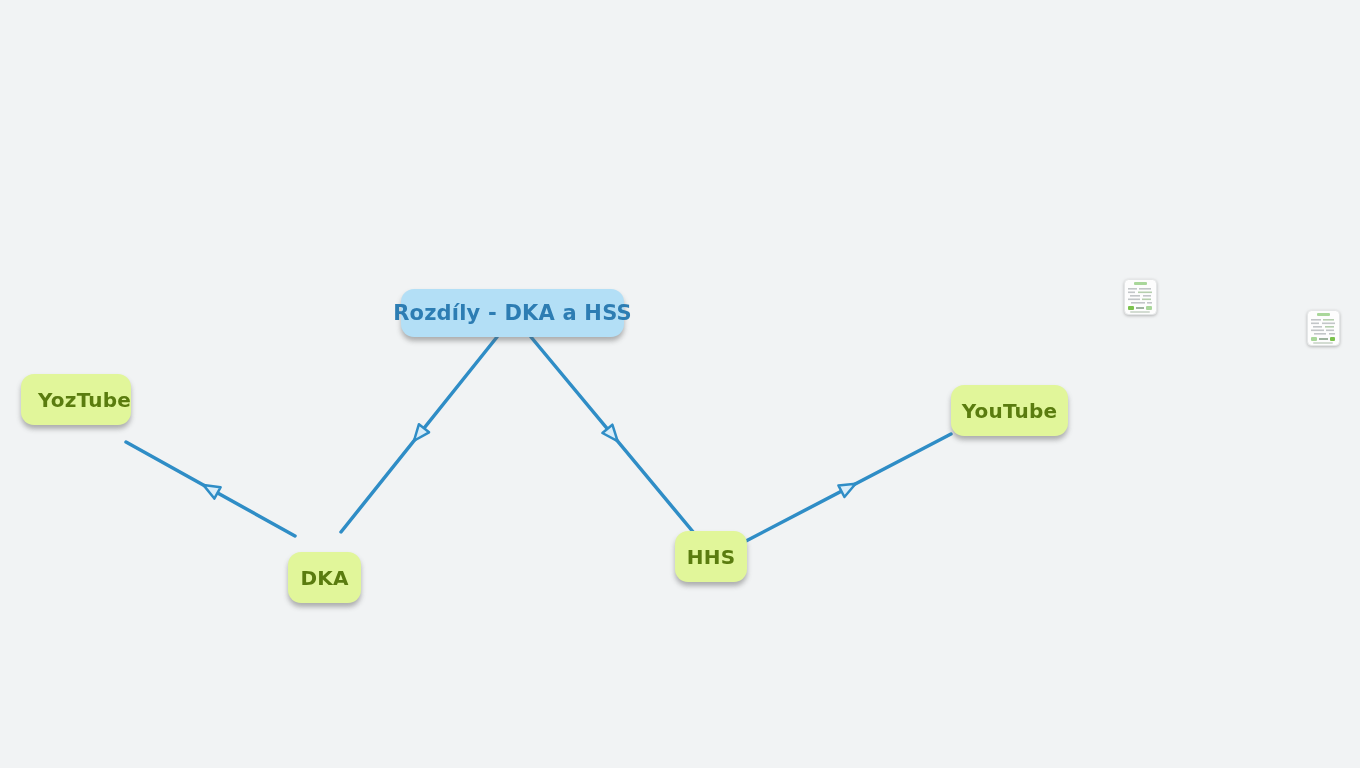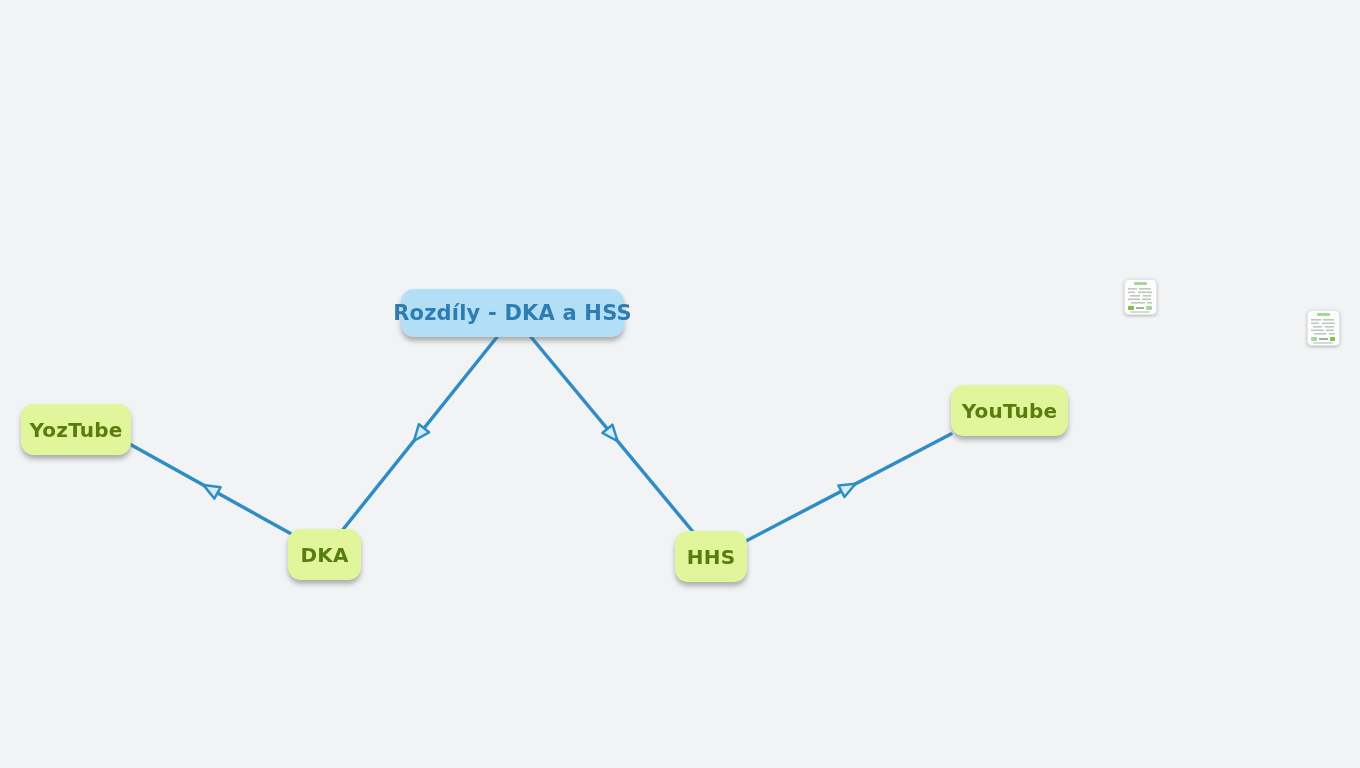--- a/index.html
+++ b/index.html
@@ -59,25 +59,25 @@
       <line x1="295" y1="490" x2="126" y2="396" stroke="#2f8dc6" stroke-width="3.5" stroke-linecap="round"></line>
       <polygon points="203.5086940256719,439.11134460599504 220.65083848195715,441.2082192898634 214.33177346669905,452.5690914981465" fill="#d9edf9" stroke="#2f8dc6" stroke-width="2.5" stroke-linejoin="round"></polygon>
       <line x1="746" y1="495" x2="951" y2="388" stroke="#2f8dc6" stroke-width="3.5" stroke-linecap="round"></line>
       <polygon points="855.5920618133048,437.7982896876897 844.4155778154474,450.96401053562045 838.4002985579431,439.43941008900015" fill="#d9edf9" stroke="#2f8dc6" stroke-width="2.5" stroke-linejoin="round"></polygon>
     </svg>
 
   <div class="node root" style="left: 401px; top: 243px; width: 223px; height: 48px;">
     <span class="node-label">Rozdíly - DKA a HSS</span>
   </div>
 
-  <div class="node leaf" style="left: 21px; top: 358px; width: 110px; height: 51px;">
+  <div class="node leaf" style="left: 21px; top: 328px; width: 110px; height: 51px; justify-content: flex-end;">
     <span class="node-label">YozTube</span>
   </div>
 
-  <div class="node leaf" style="left: 288px; top: 483px; width: 73px; height: 51px;">
+  <div class="node leaf" style="left: 288px; top: 506px; width: 73px; height: 51px;">
     <span class="node-label">DKA</span>
   </div>
 
   <div class="node leaf" style="left: 675px; top: 485px; width: 72px; height: 51px;">
     <span class="node-label">HHS</span>
   </div>
 
   <div class="node leaf" style="left: 951px; top: 339px; width: 117px; height: 51px;">
     <span class="node-label">YouTube</span>
   </div>

